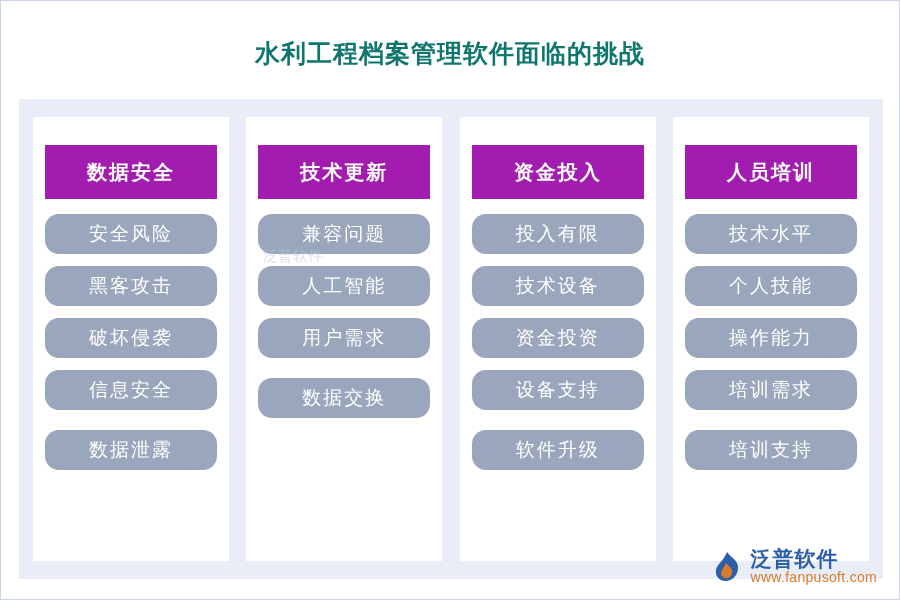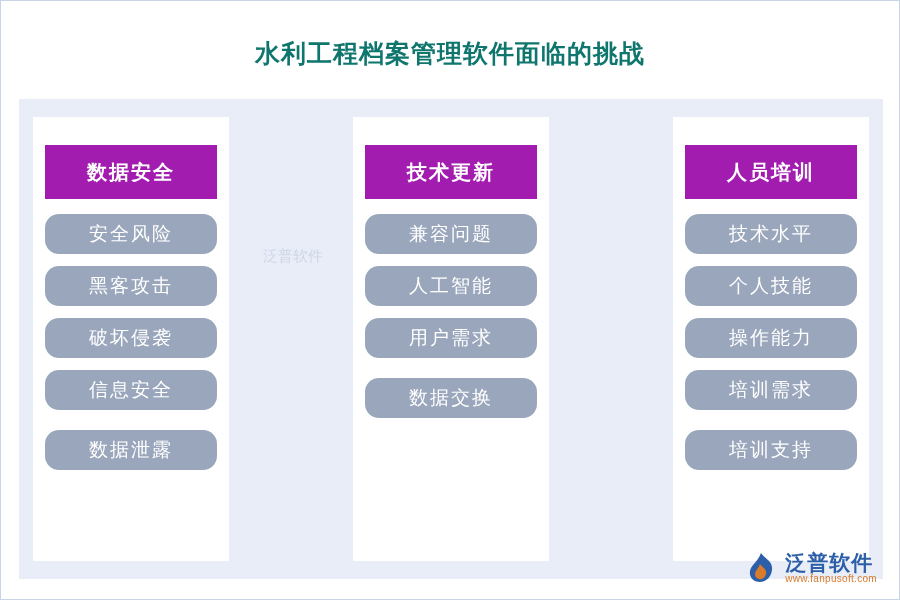--- a/index.html
+++ b/index.html
@@ -108,21 +108,21 @@
     line-height: 1.05;
   }
   .logo-name {
     font-size: 21px;
     font-weight: bold;
     color: #2c5fa8;
     letter-spacing: 1px;
     font-family: "Liberation Serif", serif;
   }
   .logo-url {
-    font-size: 10px;
+    font-size: 14px;
     color: #d97b2a;
     letter-spacing: 0.3px;
   }
 </style>
 </head>
 <body>
 
 <div class="page">
 
   <div class="title">水利工程档案管理软件面临的挑战</div>
@@ -139,20 +139,28 @@
     </div>
 
     <div class="column">
       <div class="cell head">技术更新</div>
       <div class="cell item">兼容问题</div>
       <div class="cell item">人工智能</div>
       <div class="cell item">用户需求</div>
       <div class="cell item last">数据交换</div>
     </div>
 
+    <div class="column">
+      <div class="cell head">资金投入</div>
+      <div class="cell item">投入有限</div>
+      <div class="cell item">技术设备</div>
+      <div class="cell item">资金投资</div>
+      <div class="cell item">设备支持</div>
+      <div class="cell item last">软件升级</div>
+    </div>
 
     <div class="column">
       <div class="cell head">人员培训</div>
       <div class="cell item">技术水平</div>
       <div class="cell item">个人技能</div>
       <div class="cell item">操作能力</div>
       <div class="cell item">培训需求</div>
       <div class="cell item last">培训支持</div>
     </div>
 

